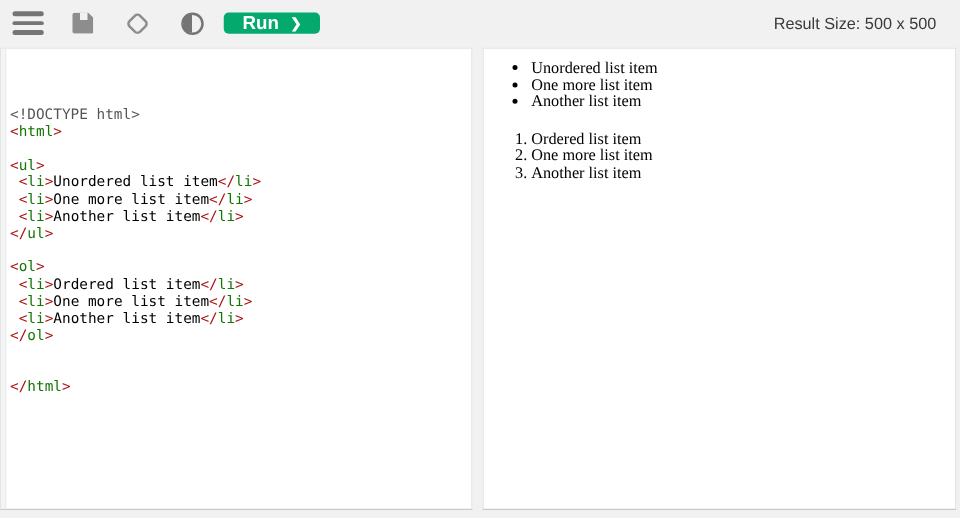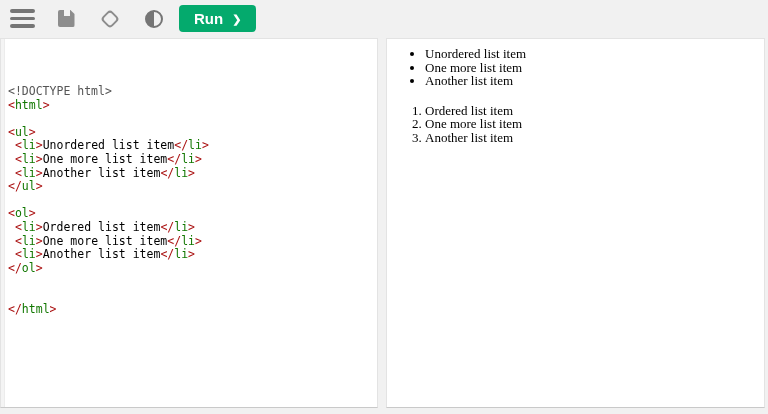--- a/index.html
+++ b/index.html
@@ -15,21 +15,21 @@
 
   .floppy { width:17px; height:17px; background:#8d8d8d; border-radius:2px; position:relative;
             clip-path:polygon(0 0, 76% 0, 100% 24%, 100% 100%, 0 100%); }
   .floppy::before { content:""; position:absolute; top:0; left:6px; width:6px; height:6px; background:#f1f1f1; }
 
   .diamond { width:14px; height:14px; border:2.5px solid #8d8d8d; border-radius:4px; transform:rotate(45deg); }
 
   .contrast { width:18px; height:18px; border:2.5px solid #757575; border-radius:50%;
               background:linear-gradient(to right, #757575 0 50%, transparent 50% 100%); }
 
-  .run-btn { margin-left:3px; height:27px; padding:0 15px; background:#04AA6D; color:#fff;
+  .run-btn { margin-left:3px; height:17px; padding:0 15px; background:#04AA6D; color:#fff;
              border:none; border-radius:4px; font-family:"Liberation Sans", sans-serif;
              font-weight:bold; font-size:15px; display:flex; align-items:center; gap:9px; cursor:pointer; }
   .run-btn .chev { font-size:11px; font-weight:bold; transform:translateY(0.5px); }
 
   .spacer { flex:1; }
   .result-size { font-size:13px; color:#3a3a3a; margin-right:15px; white-space:nowrap; }
   .cta-btn { height:28px; padding:0 12px; background:#04AA6D; color:#fff; border:none; border-radius:4px;
              font-family:"Liberation Sans", sans-serif; font-weight:bold; font-size:14.5px; cursor:pointer; margin-right:2px; }
 
   
@@ -72,20 +72,21 @@
     <span class="diamond"></span>
   </button>
   <button class="icon-btn">
     <span class="contrast"></span>
   </button>
   <button class="run-btn">
     <span>Run</span>
     <span class="chev">❯</span>
   </button>
   <div class="spacer"></div>
+  <div class="result-size">Result Size: 500 x 500</div>
 </div>
 
 <div class="panes">
 
   <div class="pane editor-pane">
     <div class="gutter"></div>
     <div class="code" id="code"><div class="code-line"><span class="cm-m">&lt;!DOCTYPE html&gt;</span></div><div class="code-line"><span class="cm-b">&lt;</span><span class="cm-t">html</span><span class="cm-b">&gt;</span></div><div class="code-line">&nbsp;</div><div class="code-line"><span class="cm-b">&lt;</span><span class="cm-t">ul</span><span class="cm-b">&gt;</span></div><div class="code-line"><span class="cm-x"> </span><span class="cm-b">&lt;</span><span class="cm-t">li</span><span class="cm-b">&gt;</span><span class="cm-x">Unordered list item</span><span class="cm-b">&lt;/</span><span class="cm-t">li</span><span class="cm-b">&gt;</span></div><div class="code-line"><span class="cm-x"> </span><span class="cm-b">&lt;</span><span class="cm-t">li</span><span class="cm-b">&gt;</span><span class="cm-x">One more list item</span><span class="cm-b">&lt;/</span><span class="cm-t">li</span><span class="cm-b">&gt;</span></div><div class="code-line"><span class="cm-x"> </span><span class="cm-b">&lt;</span><span class="cm-t">li</span><span class="cm-b">&gt;</span><span class="cm-x">Another list item</span><span class="cm-b">&lt;/</span><span class="cm-t">li</span><span class="cm-b">&gt;</span></div><div class="code-line"><span class="cm-b">&lt;/</span><span class="cm-t">ul</span><span class="cm-b">&gt;</span></div><div class="code-line">&nbsp;</div><div class="code-line"><span class="cm-b">&lt;</span><span class="cm-t">ol</span><span class="cm-b">&gt;</span></div><div class="code-line"><span class="cm-x"> </span><span class="cm-b">&lt;</span><span class="cm-t">li</span><span class="cm-b">&gt;</span><span class="cm-x">Ordered list item</span><span class="cm-b">&lt;/</span><span class="cm-t">li</span><span class="cm-b">&gt;</span></div><div class="code-line"><span class="cm-x"> </span><span class="cm-b">&lt;</span><span class="cm-t">li</span><span class="cm-b">&gt;</span><span class="cm-x">One more list item</span><span class="cm-b">&lt;/</span><span class="cm-t">li</span><span class="cm-b">&gt;</span></div><div class="code-line"><span class="cm-x"> </span><span class="cm-b">&lt;</span><span class="cm-t">li</span><span class="cm-b">&gt;</span><span class="cm-x">Another list item</span><span class="cm-b">&lt;/</span><span class="cm-t">li</span><span class="cm-b">&gt;</span></div><div class="code-line"><span class="cm-b">&lt;/</span><span class="cm-t">ol</span><span class="cm-b">&gt;</span></div><div class="code-line">&nbsp;</div><div class="code-line">&nbsp;</div><div class="code-line"><span class="cm-b">&lt;/</span><span class="cm-t">html</span><span class="cm-b">&gt;</span></div></div>
   </div>
 
   <div class="resizer"></div>

